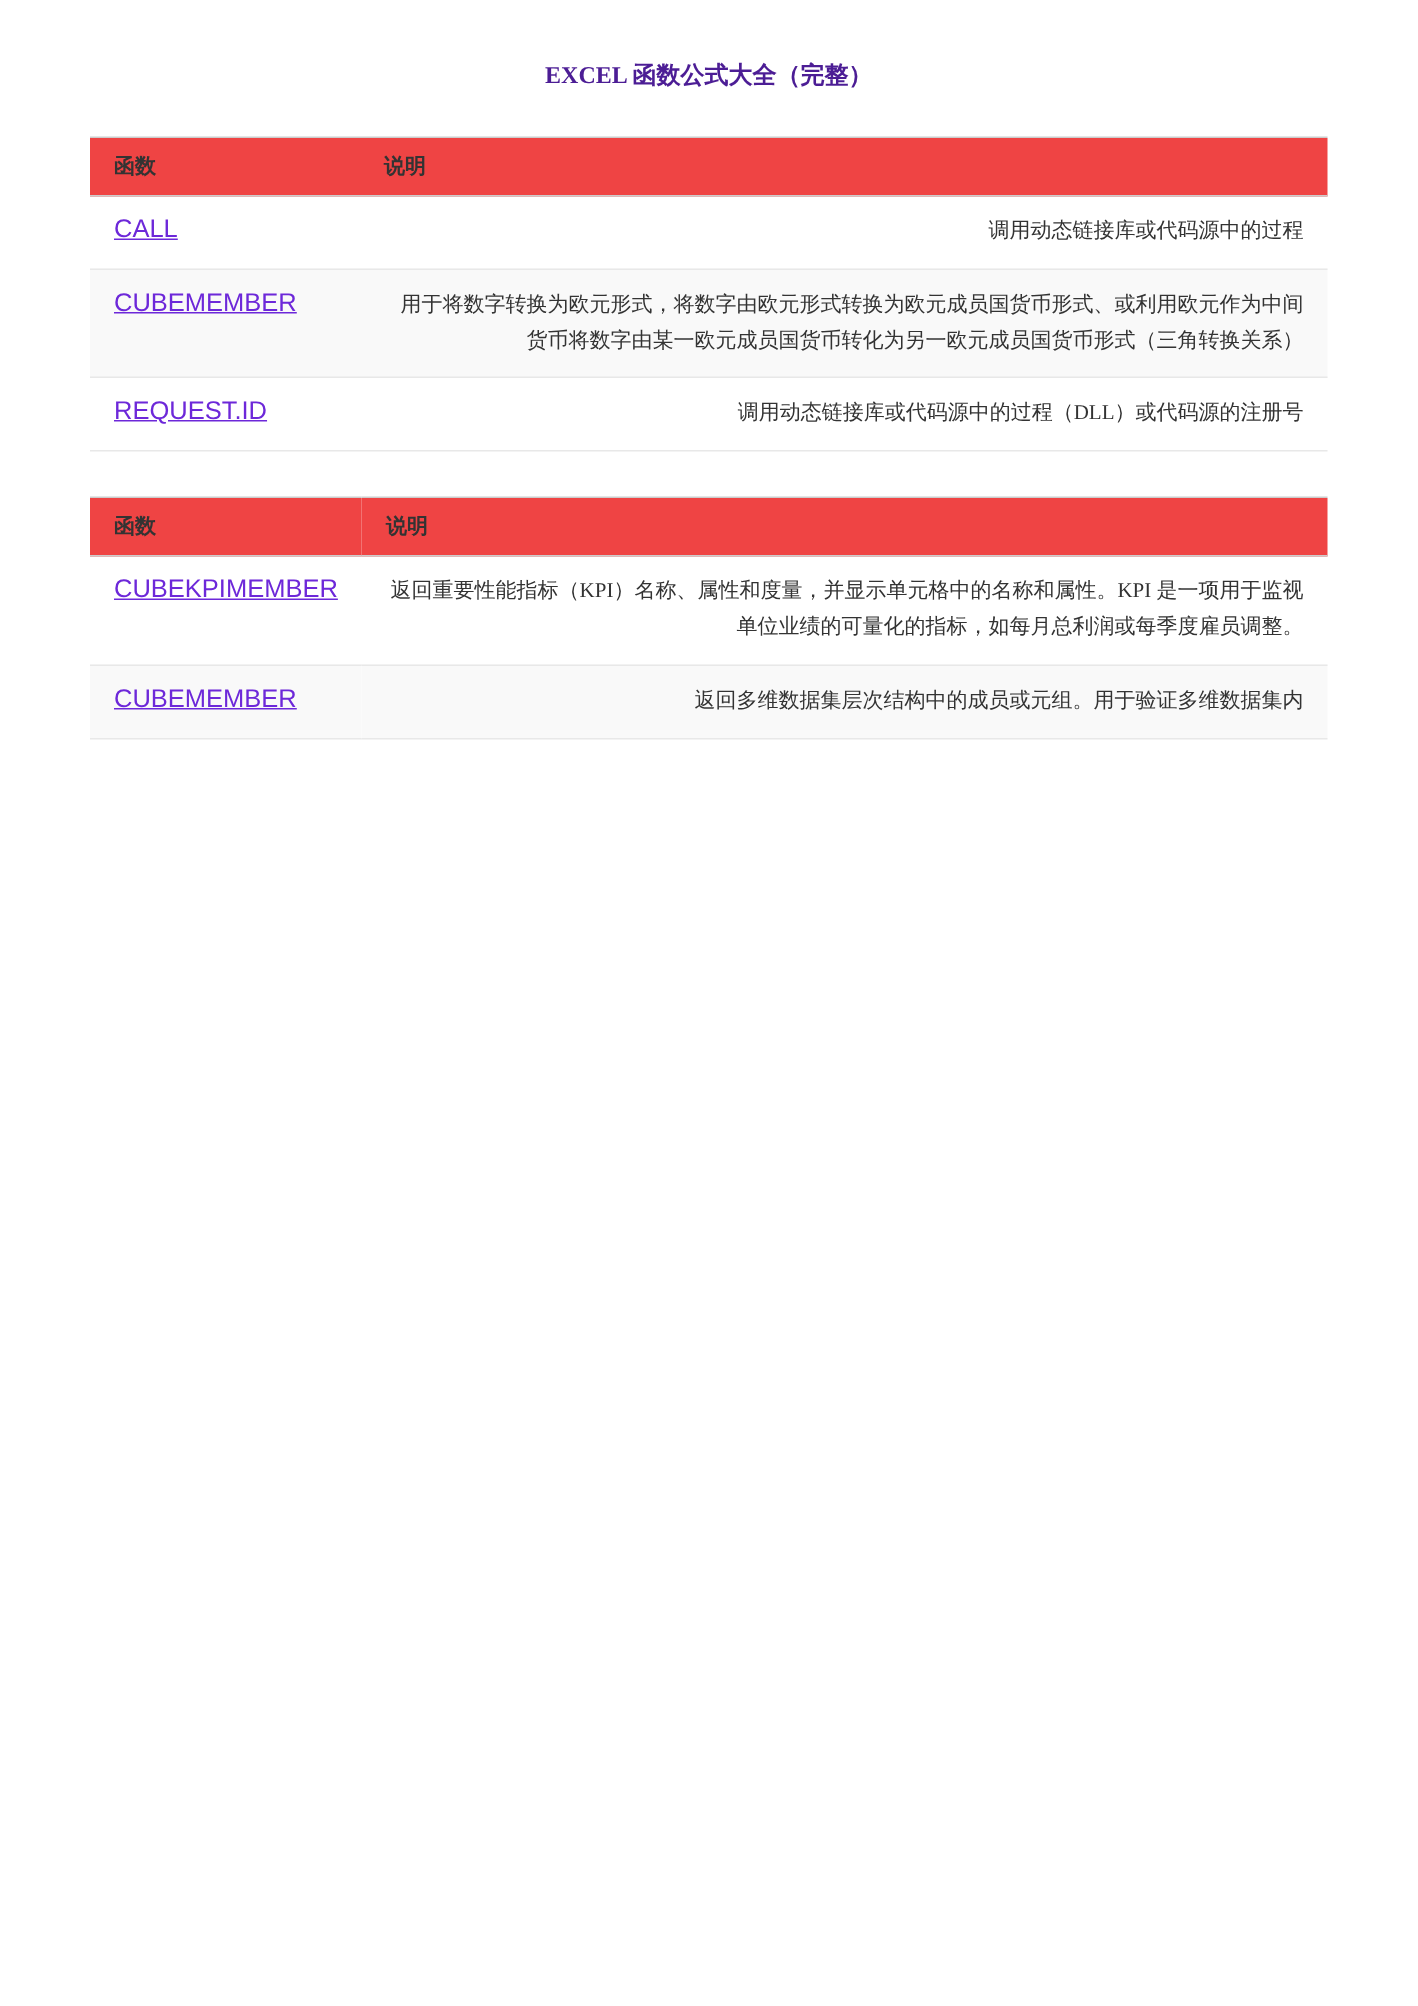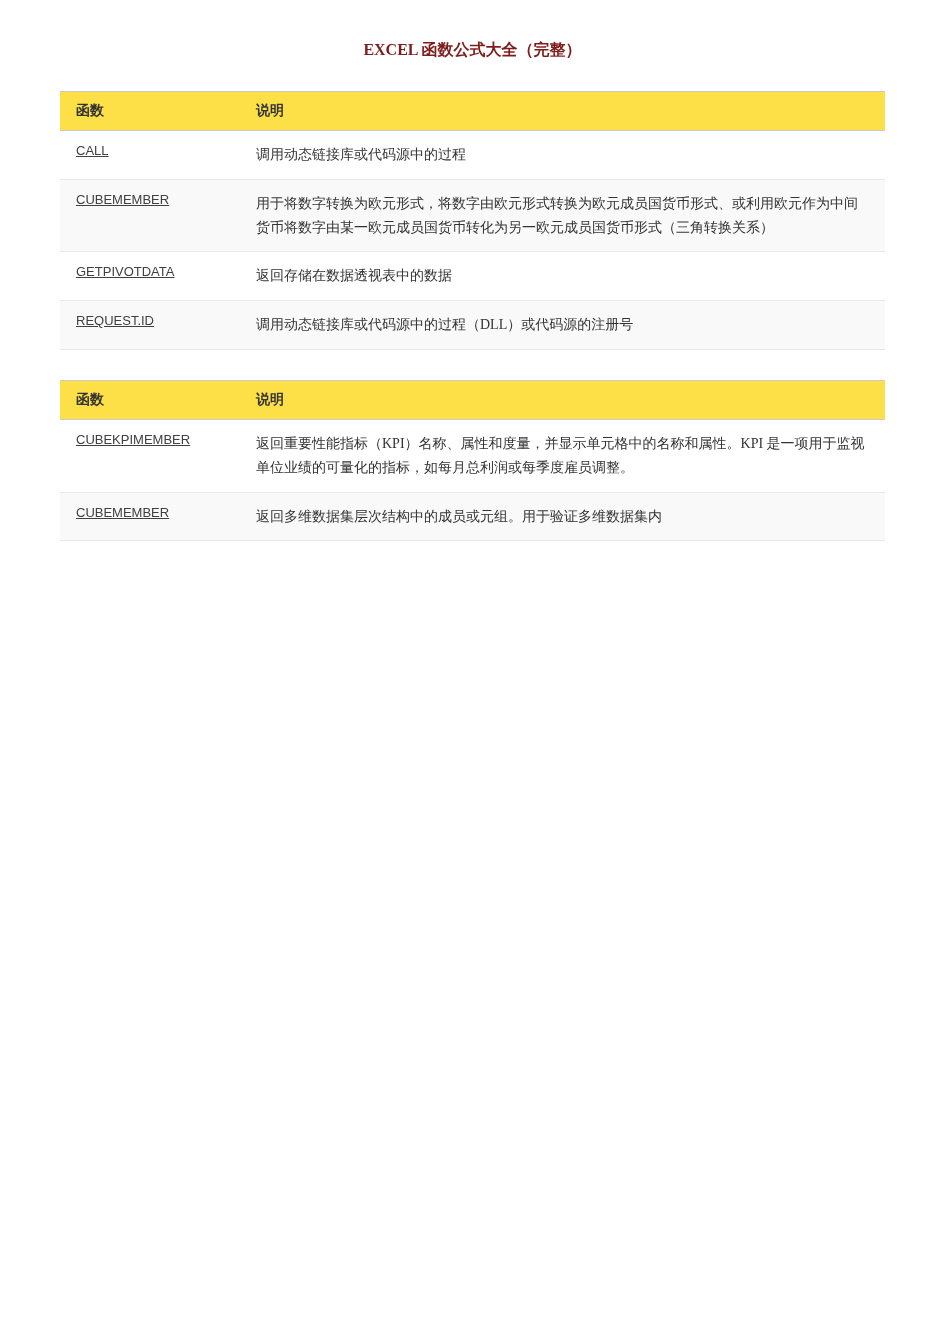--- a/index.html
+++ b/index.html
@@ -16,70 +16,71 @@
       padding: 40px 60px;
       width: 945px;
       min-height: 1337px;
     }
 
     .page-title {
       text-align: center;
       font-size: 16px;
       font-weight: bold;
       margin-bottom: 30px;
-      color: #7f1d1d;
+      color: #4c1d95;
     }
 
     .section-table {
       width: 100%;
       border-collapse: collapse;
       margin-bottom: 30px;
     }
 
     .section-table th {
       text-align: left;
       font-weight: bold;
       padding: 10px 16px;
       border-top: 1px solid #cccccc;
       border-bottom: 1px solid #cccccc;
-      background: #fde047;
+      background: #ef4444;
       font-size: 14px;
     }
 
     .section-table td {
       padding: 12px 16px;
       vertical-align: top;
       border-bottom: 1px solid #e8e8e8;
     }
 
     .section-table tr:nth-child(even) td {
       background: #f9f9f9;
     }
 
     .func-name {
-      color: #404040;
+      color: #6d28d9;
       text-decoration: underline;
       white-space: nowrap;
       font-family: Arial, sans-serif;
-      font-size: 13px;
+      font-size: 17px;
       cursor: pointer;
     }
 
     .func-desc {
       color: #333333;
       line-height: 1.7;
       font-size: 14px;
     }
 
     .col-func {
       width: 180px;
     }
 
     .col-desc {
       width: auto;
+      text-align: right;
     }
 
     .header-row th:first-child {
       width: 180px;
     }
   </style>
 </head>
 <body>
 
 <div class="page-title">EXCEL 函数公式大全（完整）</div>
@@ -99,28 +100,20 @@
       <td class="col-desc">
         <span class="func-desc">调用动态链接库或代码源中的过程</span>
       </td>
     </tr>
     <tr>
       <td class="col-func">
         <a class="func-name">CUBEMEMBER</a>
       </td>
       <td class="col-desc">
         <span class="func-desc">用于将数字转换为欧元形式，将数字由欧元形式转换为欧元成员国货币形式、或利用欧元作为中间货币将数字由某一欧元成员国货币转化为另一欧元成员国货币形式（三角转换关系）</span>
-      </td>
-    </tr>
-    <tr>
-      <td class="col-func">
-        <a class="func-name">GETPIVOTDATA</a>
-      </td>
-      <td class="col-desc">
-        <span class="func-desc">返回存储在数据透视表中的数据</span>
       </td>
     </tr>
     <tr>
       <td class="col-func">
         <a class="func-name">REQUEST.ID</a>
       </td>
       <td class="col-desc">
         <span class="func-desc">调用动态链接库或代码源中的过程（DLL）或代码源的注册号</span>
       </td>
     </tr>

